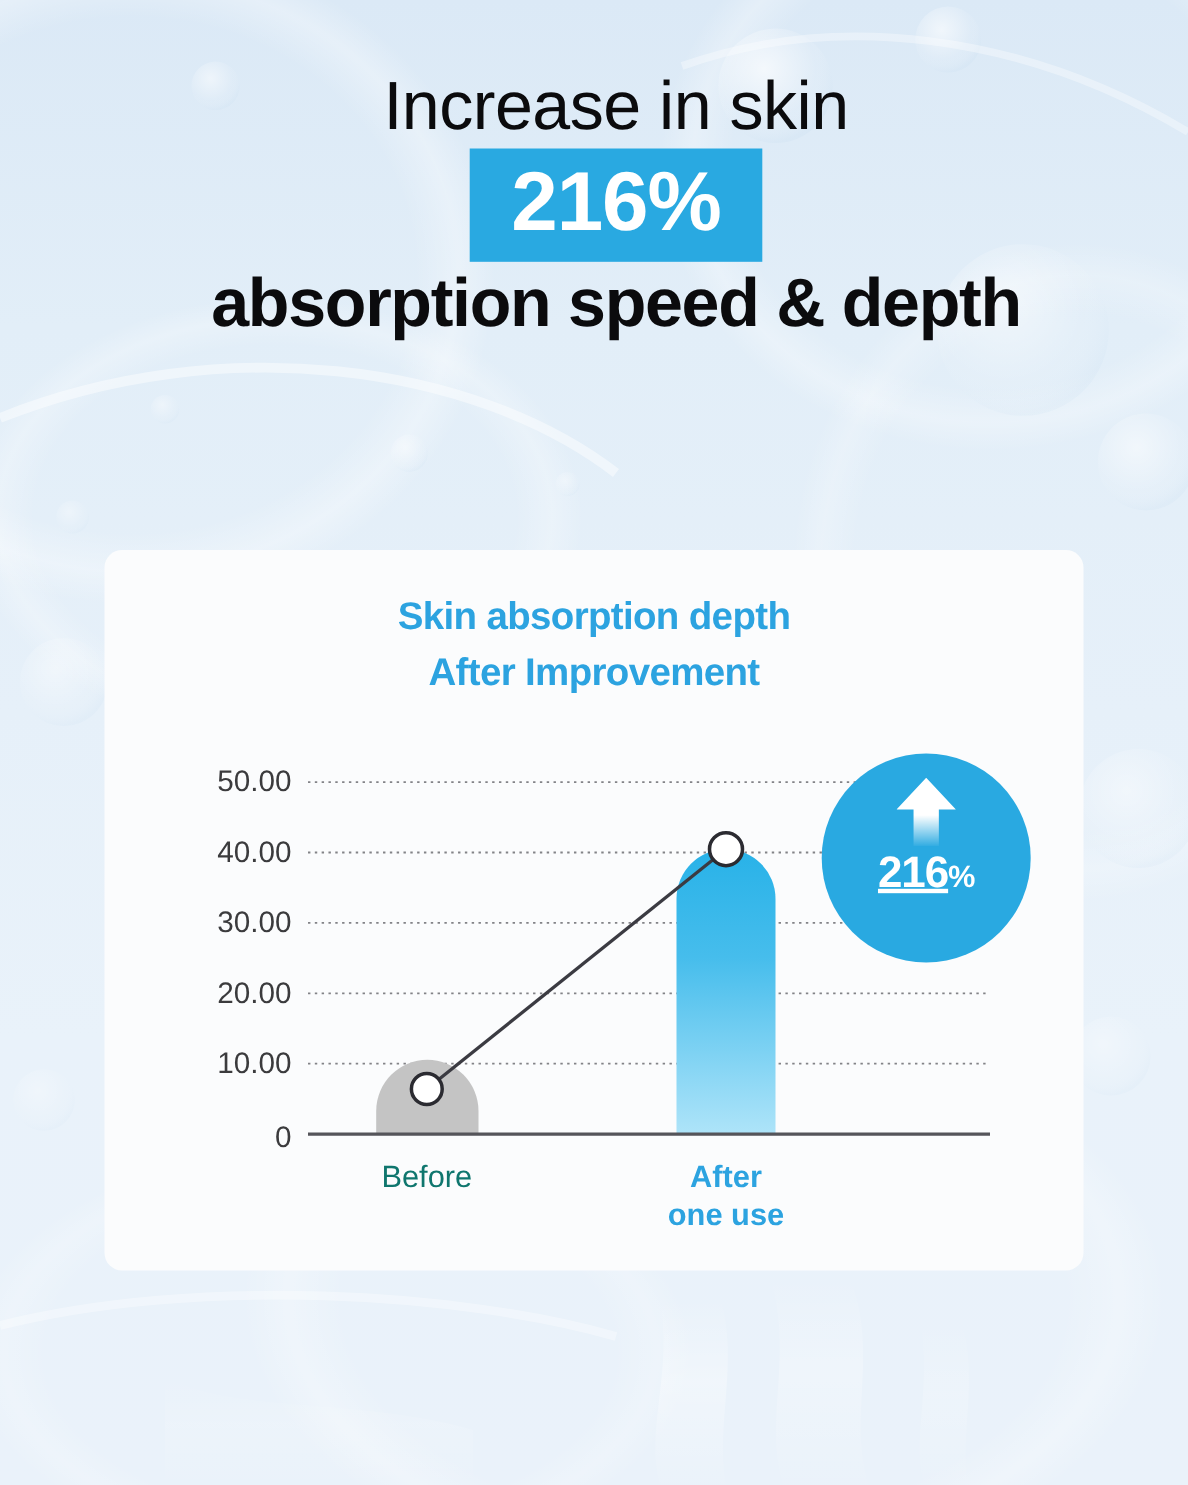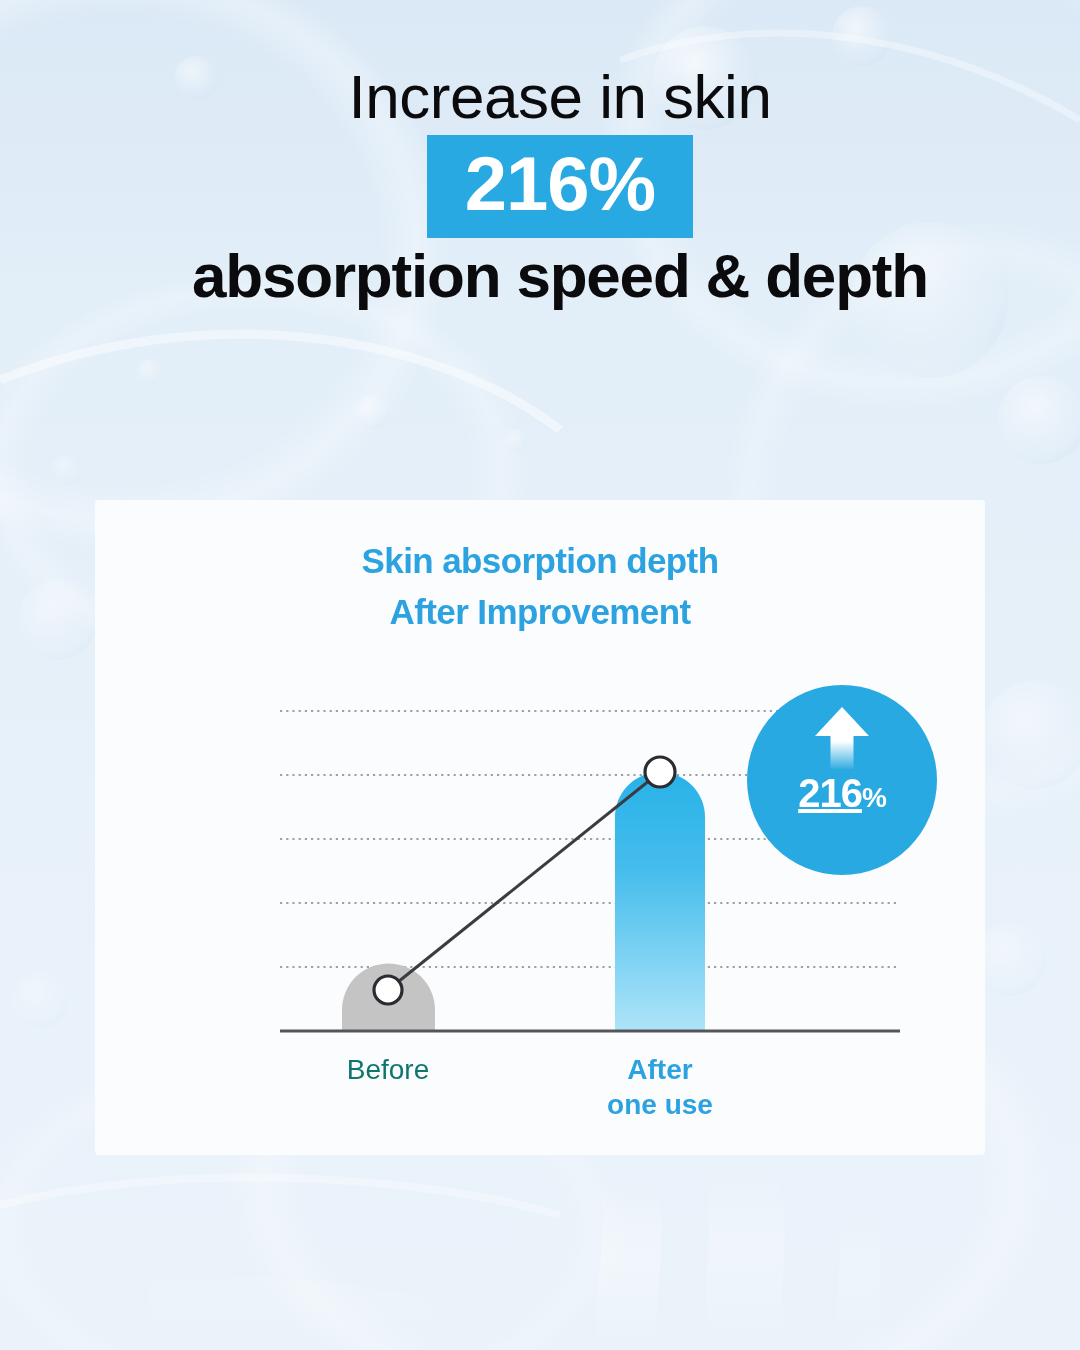--- a/index.html
+++ b/index.html
@@ -77,21 +77,21 @@
   }
 
   
   .card {
     position: absolute;
     left: 95px;
     top: 500px;
     width: 890px;
     height: 655px;
     background: #fbfcfd;
-    border-radius: 4px;
+    border-radius: 16px;
     z-index: 4;
   }
 
   .chart-title {
     position: absolute;
     left: 0;
     top: 36px;
     width: 890px;
     text-align: center;
     color: #2ca3e0;
@@ -281,20 +281,28 @@
       <path d="M520 531 L520 317 A 45 45 0 0 1 610 317 L610 531 Z" fill="url(#barBlue)"></path>
 
       <line x1="185" y1="531" x2="805" y2="531" stroke="#55555a" stroke-width="3"></line>
 
       <line x1="293" y1="490" x2="565" y2="272" stroke="#3b3b42" stroke-width="3"></line>
 
       <circle cx="293" cy="490" r="14" fill="#ffffff" stroke="#2b2b31" stroke-width="3.2"></circle>
       <circle cx="565" cy="272" r="15" fill="#ffffff" stroke="#2b2b31" stroke-width="3.2"></circle>
     </svg>
 
+    <div class="yticks-wrap">
+      <div class="ytick" style="top:211px">50.00</div>
+      <div class="ytick" style="top:275px">40.00</div>
+      <div class="ytick" style="top:339px">30.00</div>
+      <div class="ytick" style="top:403px">20.00</div>
+      <div class="ytick" style="top:467px">10.00</div>
+      <div class="ytick" style="top:534px">0</div>
+    </div>
 
     <div class="xlabel xlabel-before" style="left:293px; top:552px;">
       <div>Before</div>
     </div>
     <div class="xlabel xlabel-after" style="left:565px; top:552px;">
       <div>After</div>
       <div>one use</div>
     </div>
 
   </div>

